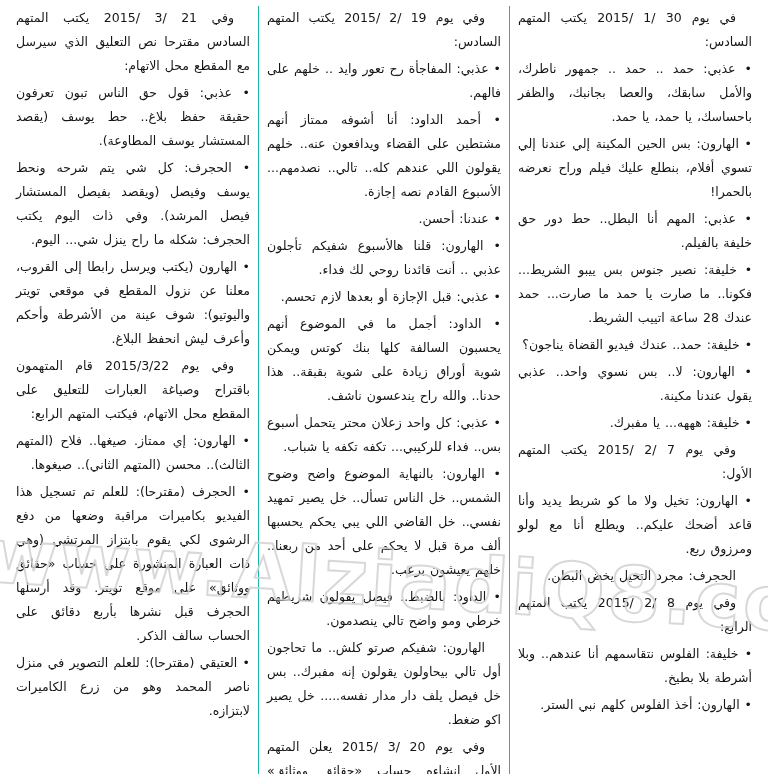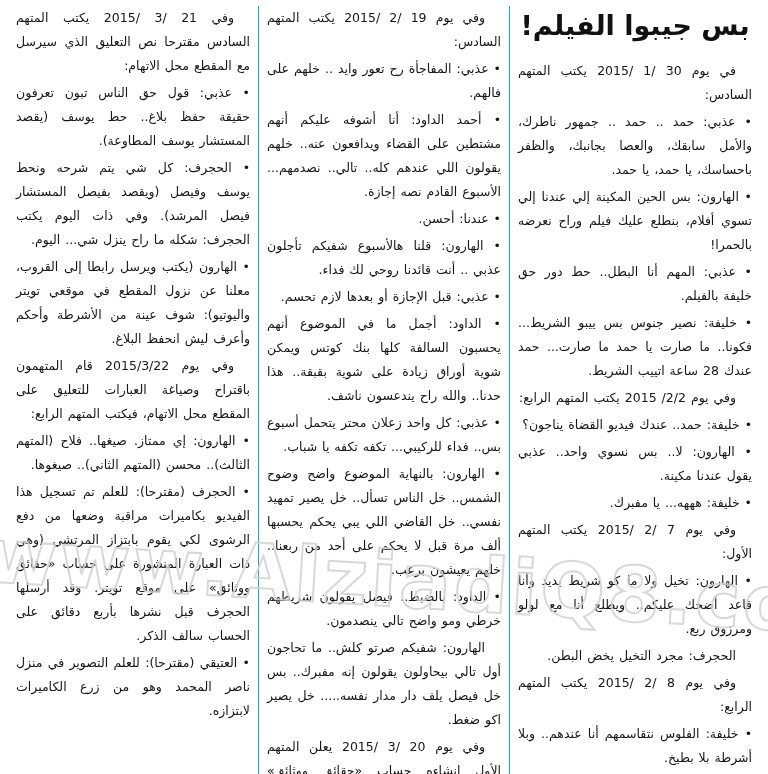--- a/index.html
+++ b/index.html
@@ -65,45 +65,43 @@
 </head>
 <body>
 
 <div class="page">
 
   <div class="watermark">www.AlziadiQ8.com</div>
 
   <div class="content">
 
     <div class="col">
-      <h1 class="title">بس جيبوا الفيلم!</h1>
       <div>
           <p class="para intro">في يوم 30 /1 /2015 يكتب المتهم السادس:</p>
           <p class="para bullet">• عذبي: حمد .. حمد .. جمهور ناطرك، والأمل سابقك، والعصا بجانبك، والظفر باحساسك، يا حمد، يا حمد.</p>
           <p class="para bullet">• الهارون: بس الحين المكينة إلي عندنا إلي تسوي أفلام، بنطلع عليك فيلم وراح نعرضه بالحمرا!</p>
           <p class="para bullet">• عذبي: المهم أنا البطل.. حط دور حق خليفة بالفيلم.</p>
           <p class="para bullet">• خليفة: نصير جنوس بس ييبو الشريط... فكونا.. ما صارت يا حمد ما صارت... حمد عندك 28 ساعة اتييب الشريط.</p>
-          <p class="para intro">وفي يوم 2/2/ 2015 يكتب المتهم الرابع:</p>
           <p class="para bullet">• خليفة: حمد.. عندك فيديو القضاة يناجون؟</p>
           <p class="para bullet">• الهارون: لا.. بس نسوي واحد.. عذبي يقول عندنا مكينة.</p>
           <p class="para bullet">• خليفة: هههه... يا مفبرك.</p>
           <p class="para intro">وفي يوم 7 /2 /2015 يكتب المتهم الأول:</p>
           <p class="para bullet">• الهارون: تخيل ولا ما كو شريط يديد وأنا قاعد أضحك عليكم.. ويطلع أنا مع لولو ومرزوق ربع.</p>
           <p class="para intro">الحجرف: مجرد التخيل يخض البطن.</p>
           <p class="para intro">وفي يوم 8 /2 /2015 يكتب المتهم الرابع:</p>
           <p class="para bullet">• خليفة: الفلوس نتقاسمهم أنا عندهم.. وبلا أشرطة بلا بطيخ.</p>
           <p class="para bullet">• الهارون: أخذ الفلوس كلهم نبي الستر.</p>
         </div>
     </div>
 
     <div class="col">
       <div>
           <p class="para intro">وفي يوم 19 /2 /2015 يكتب المتهم السادس:</p>
           <p class="para bullet">• عذبي: المفاجأة رح تعور وايد .. خلهم على فالهم.</p>
-          <p class="para bullet">• أحمد الداود: أنا أشوفه عليكم أنهم مشتطين على القضاء ويدافعون عنه.. خلهم يقولون اللي عندهم كله.. تالي.. نصدمهم... الأسبوع القادم نصه إجازة.</p>
+          <p class="para bullet">• أحمد الداود: أنا أشوفه ممتاز أنهم مشتطين على القضاء ويدافعون عنه.. خلهم يقولون اللي عندهم كله.. تالي.. نصدمهم... الأسبوع القادم نصه إجازة.</p>
           <p class="para bullet">• عندنا: أحسن.</p>
           <p class="para bullet">• الهارون: قلنا هالأسبوع شفيكم تأجلون عذبي .. أنت قائدنا روحي لك فداء.</p>
           <p class="para bullet">• عذبي: قبل الإجازة أو بعدها لازم تحسم.</p>
           <p class="para bullet">• الداود: أجمل ما في الموضوع أنهم يحسبون السالفة كلها بنك كوتس ويمكن شوية أوراق زيادة على شوية بقبقة.. هذا حدنا.. والله راح يندعسون ناشف.</p>
           <p class="para bullet">• عذبي: كل واحد زعلان محتر يتحمل أسبوع بس.. فداء للركيبي... تكفه تكفه يا شباب.</p>
           <p class="para bullet">• الهارون: بالنهاية الموضوع واضح وضوح الشمس.. خل الناس تسأل.. خل يصير تمهيد نفسي.. خل القاضي اللي يبي يحكم يحسبها ألف مرة قبل لا يحكم على أحد من ربعنا.. خلهم يعيشون برعب.</p>
           <p class="para bullet">• الداود: بالضبط.. فيصل يقولون شريطهم خرطي ومو واضح تالي ينصدمون.</p>
           <p class="para intro">الهارون: شفيكم صرتو كلش.. ما تحاجون أول تالي بيحاولون يقولون إنه مفبرك.. بس خل فيصل يلف دار مدار نفسه..... خل يصير اكو ضغط.</p>
           <p class="para intro">وفي يوم 20 /3 /2015 يعلن المتهم الأول إنشاءه حساب «حقائق ووثائق» ويكتب:</p>
         </div>

